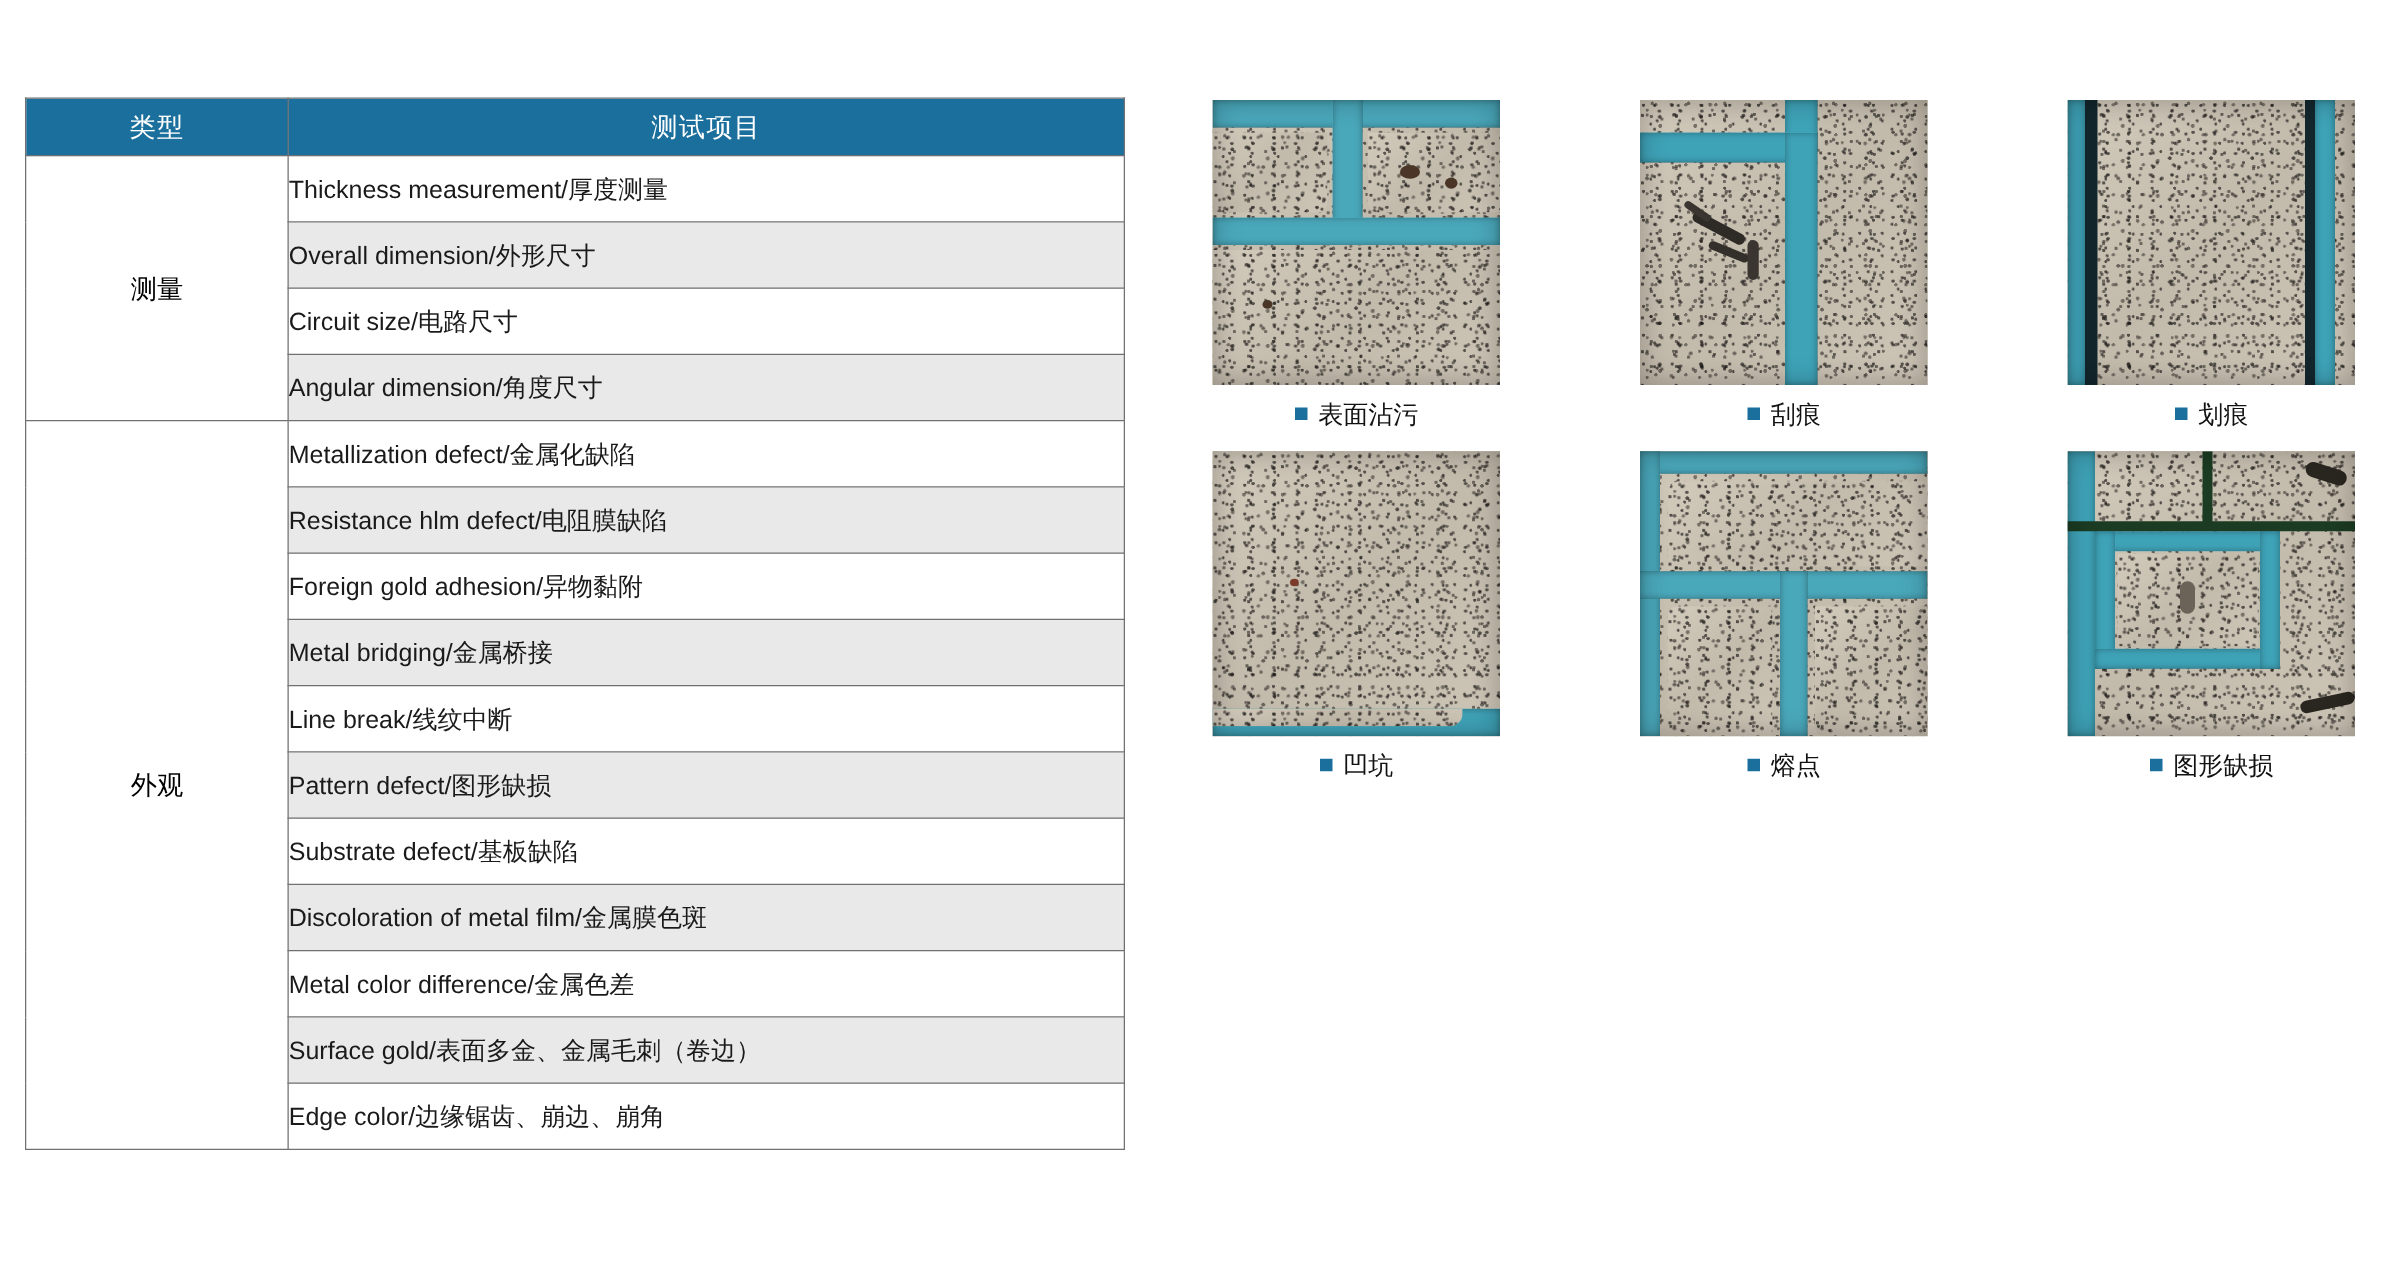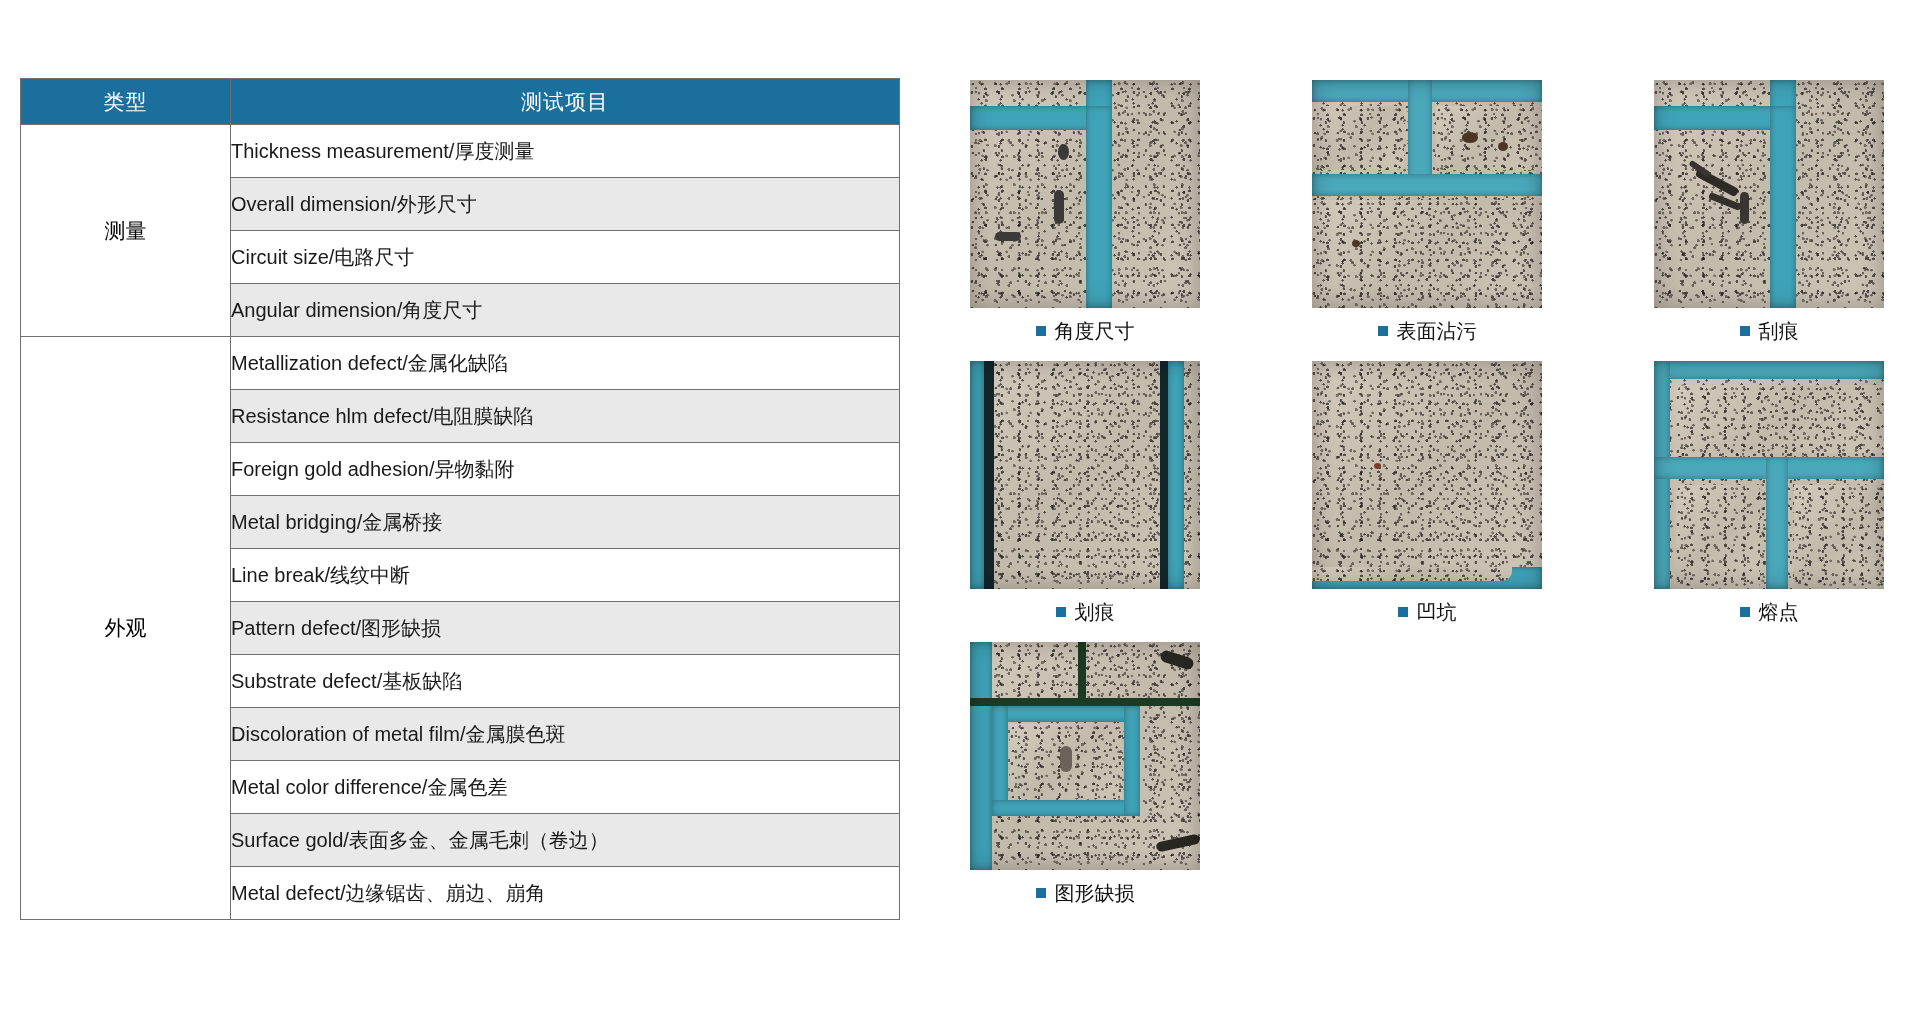--- a/index.html
+++ b/index.html
@@ -214,41 +214,28 @@
         <tr>
           <td class="itemcell alt">Discoloration of metal film/金属膜色斑</td>
         </tr>
         <tr>
           <td class="itemcell">Metal color difference/金属色差</td>
         </tr>
         <tr>
           <td class="itemcell alt">Surface gold/表面多金、金属毛刺（卷边）</td>
         </tr>
         <tr>
-          <td class="itemcell">Metal defect/边缘锯齿、崩边、崩角</td>
+          <td class="itemcell">Edge color/边缘锯齿、崩边、崩角</td>
         </tr>
       </tbody>
     </table>
   </div>
 
   <div class="grid">
 
-    <div class="cell">
-      <div class="thumb">
-        <div class="substrate"></div>
-        <div class="teal tealv" style="left:116px; top:0; height:40px;"></div>
-        <div class="teal tealh" style="left:0; top:26px; width:130px;"></div>
-        <div class="teal tealv" style="left:116px; top:26px; height:202px;"></div>
-        <div class="blob" style="left:88px; top:64px; width:11px; height:16px;"></div>
-        <div class="blob" style="left:84px; top:110px; width:10px; height:34px; border-radius:6px;"></div>
-        <div class="blob" style="left:25px; top:152px; width:26px; height:9px; border-radius:5px;"></div>
-        <div class="frame-edge"></div>
-      </div>
-      <div class="caption"><span class="bullet"></span><span>角度尺寸</span></div>
-    </div>
 
 
     <div class="cell">
       <div class="thumb">
         <div class="substrate"></div>
         <div class="teal" style="left:0; top:0; width:230px; height:22px; background:#4aa8bb;"></div>
         <div class="teal" style="left:96px; top:0; width:24px; height:110px; background:#4aa8bb;"></div>
         <div class="teal" style="left:0; top:94px; width:230px; height:22px; background:#4aa8bb;"></div>
         <div class="substrate" style="position:absolute; inset:auto; left:0; top:26px; width:92px; height:64px; border-radius:0 0 8px 0;"></div>
         <div class="substrate" style="position:absolute; inset:auto; left:124px; top:26px; width:106px; height:64px; border-radius:0 0 0 8px;"></div>

